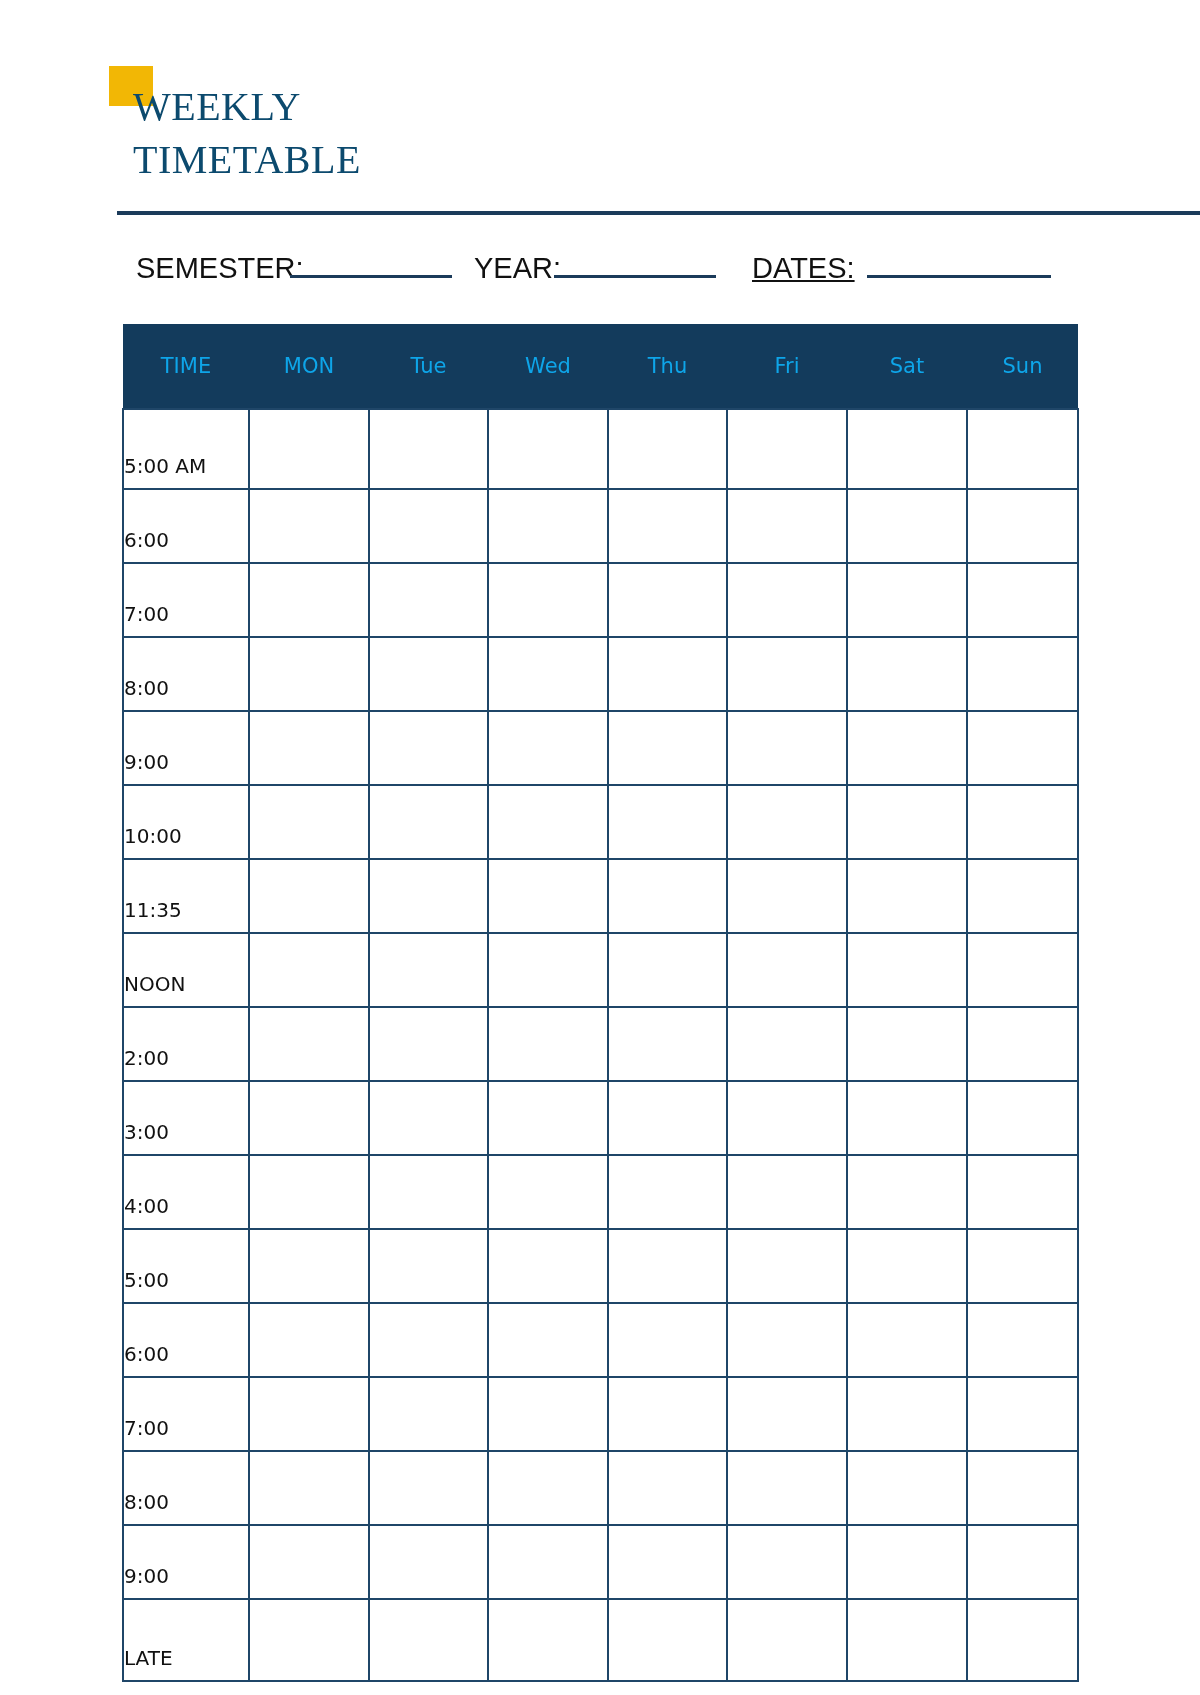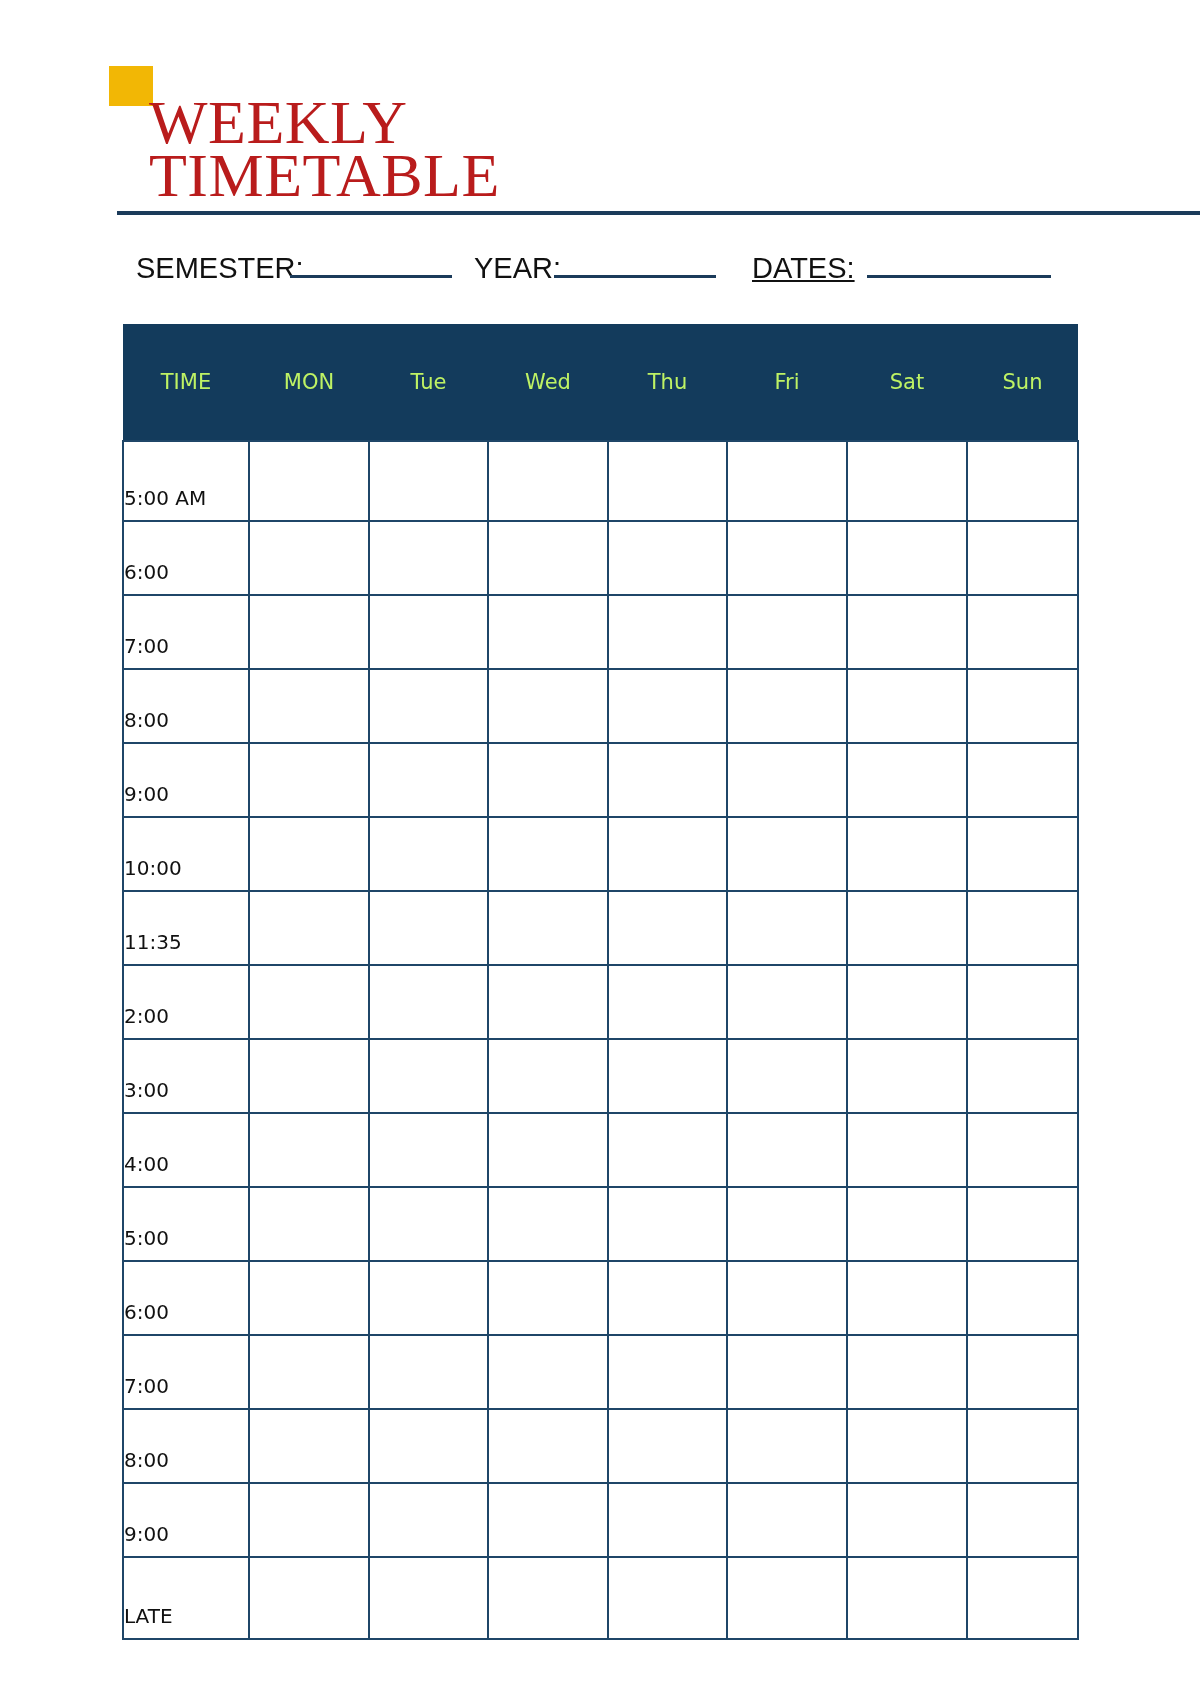--- a/index.html
+++ b/index.html
@@ -1,24 +1,24 @@
 <!DOCTYPE html>
 <html><head>
 <meta charset="utf-8">
 <style>
   html, body { margin: 0; padding: 0; background: #ffffff; }
   body { width: 1200px; height: 1695px; position: relative; overflow: hidden; font-family: "DejaVu Sans", sans-serif; }
   .accent-square { position: absolute; left: 109px; top: 66px; width: 44px; height: 40px; background: #F2B705; }
-  .title { position: absolute; left: 133px; top: 80px; font-family: "Liberation Serif", serif; font-size: 62px; line-height: 53px; color: #b91c1c; margin: 16px; font-weight: normal; letter-spacing: 0.5px; }
+  .title { position: absolute; left: 133px; top: 80px; font-family: "Liberation Serif", serif; font-size: 40px; line-height: 53px; color: #0c4a6e; margin: 0; font-weight: normal; letter-spacing: 0.5px; }
   .divider { position: absolute; left: 117px; top: 211px; width: 1083px; height: 4px; background: #1B3B5A; }
   .meta-row { position: absolute; top: 250px; left: 0; width: 1012px; height: 40px; }
   .meta-label { position: absolute; font-family: "Liberation Sans", sans-serif; font-size: 29px; color: #111111; top: 0; line-height: 36px; }
   .meta-line { position: absolute; top: 275px; height: 3px; background: #1B3B5A; }
   table.timetable { position: absolute; left: 122px; top: 324px; width: 955px; border-collapse: collapse; table-layout: fixed; }
-  table.timetable th { background: #133B5C; color: #bef264; font-family: "DejaVu Sans", sans-serif; font-weight: normal; font-size: 21px; height: 84px; padding: 16px; text-align: center; border: none; }
+  table.timetable th { background: #133B5C; color: #0ea5e9; font-family: "DejaVu Sans", sans-serif; font-weight: normal; font-size: 21px; height: 84px; padding: 0; text-align: center; border: none; }
   table.timetable td { border: 2px solid #1F4668; height: 62px; padding: 0; background: #ffffff; }
   table.timetable td.time { font-family: "DejaVu Sans", sans-serif; font-size: 20px; color: #111111; vertical-align: bottom; padding-bottom: 10px; }
   table.timetable tr.first td { height: 68px; }
   table.timetable tr.late td { height: 70px; }
   table.timetable td.slot { cursor: text; }
 </style>
 </head>
 <body>
 
 <div class="accent-square"></div>
@@ -126,20 +126,30 @@
         <td class="time">11:35</td>
         <td class="slot"></td>
         <td class="slot"></td>
         <td class="slot"></td>
         <td class="slot"></td>
         <td class="slot"></td>
         <td class="slot"></td>
         <td class="slot"></td>
       </tr>
       <tr>
+        <td class="time">NOON</td>
+        <td class="slot"></td>
+        <td class="slot"></td>
+        <td class="slot"></td>
+        <td class="slot"></td>
+        <td class="slot"></td>
+        <td class="slot"></td>
+        <td class="slot"></td>
+      </tr>
+      <tr>
         <td class="time">2:00</td>
         <td class="slot"></td>
         <td class="slot"></td>
         <td class="slot"></td>
         <td class="slot"></td>
         <td class="slot"></td>
         <td class="slot"></td>
         <td class="slot"></td>
       </tr>
       <tr>

